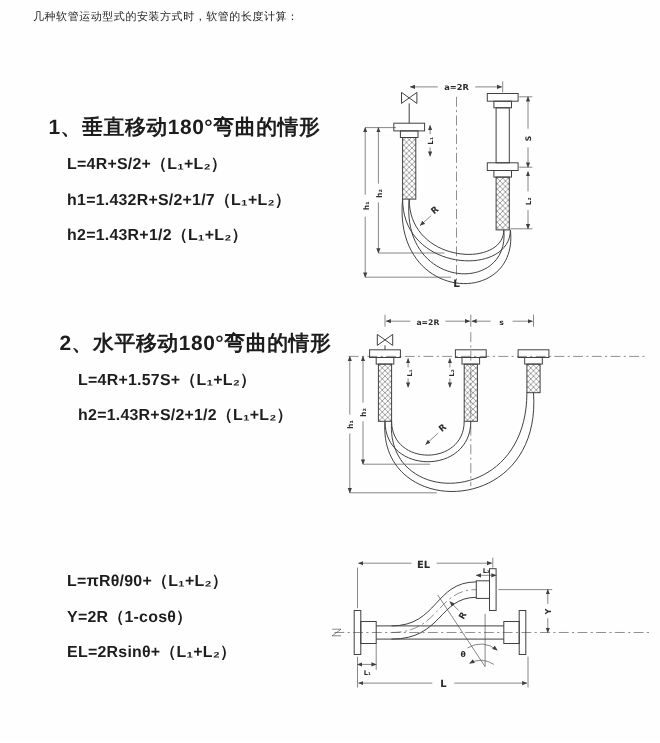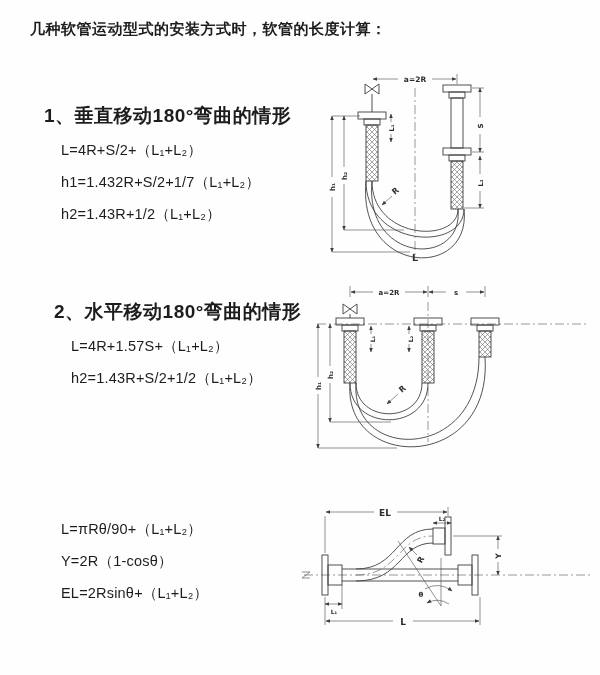--- a/index.html
+++ b/index.html
@@ -1,22 +1,22 @@
 <!DOCTYPE html>
 <html><head>
 <meta charset="utf-8">
 <style>
   html,body{margin:0;padding:0;background:#ffffff;}
   .page{position:relative;width:600px;height:675px;background:#fefefe;overflow:hidden;
         font-family:"Liberation Sans","DejaVu Sans",sans-serif;color:#1d1d1d;}
-  .doc-title{position:absolute;left:30px;top:20px;font-size:15px;font-weight:bold;letter-spacing:.5px;}
+  .doc-title{position:absolute;left:30px;top:8px;font-size:10px;font-weight:normal;letter-spacing:.5px;}
   .section-text{position:absolute;left:44px;width:280px;}
   .sec1{top:103px;} .sec2{top:299px;margin-left:10px;} .sec3{top:513px;}
   .sec-heading{font-size:19px;font-weight:bold;letter-spacing:.5px;margin-bottom:5px;}
-  .formula{font-size:14.5px;font-weight:normal;line-height:32px;padding-left:17px;
+  .formula{font-size:14.5px;font-weight:bold;line-height:32px;padding-left:17px;
            letter-spacing:.2px;white-space:nowrap;}
   .diagram{position:absolute;font-weight:bold;}
   .dg1{left:312px;top:72px;} .dg2{left:305px;top:282px;} .dg3{left:298px;top:503px;}
   svg{display:block;}
   svg text{font-family:"DejaVu Sans",sans-serif;fill:#2c2c2c;}
   .ln{stroke:#3f3f3f;stroke-width:0.9;fill:none;}
   .thin{stroke:#4a4a4a;stroke-width:0.6;fill:none;}
   .dash{stroke:#555;stroke-width:0.6;fill:none;stroke-dasharray:9 3 2 3;}
   .hatchfill{stroke:#3f3f3f;stroke-width:0.9;}
 </style>

